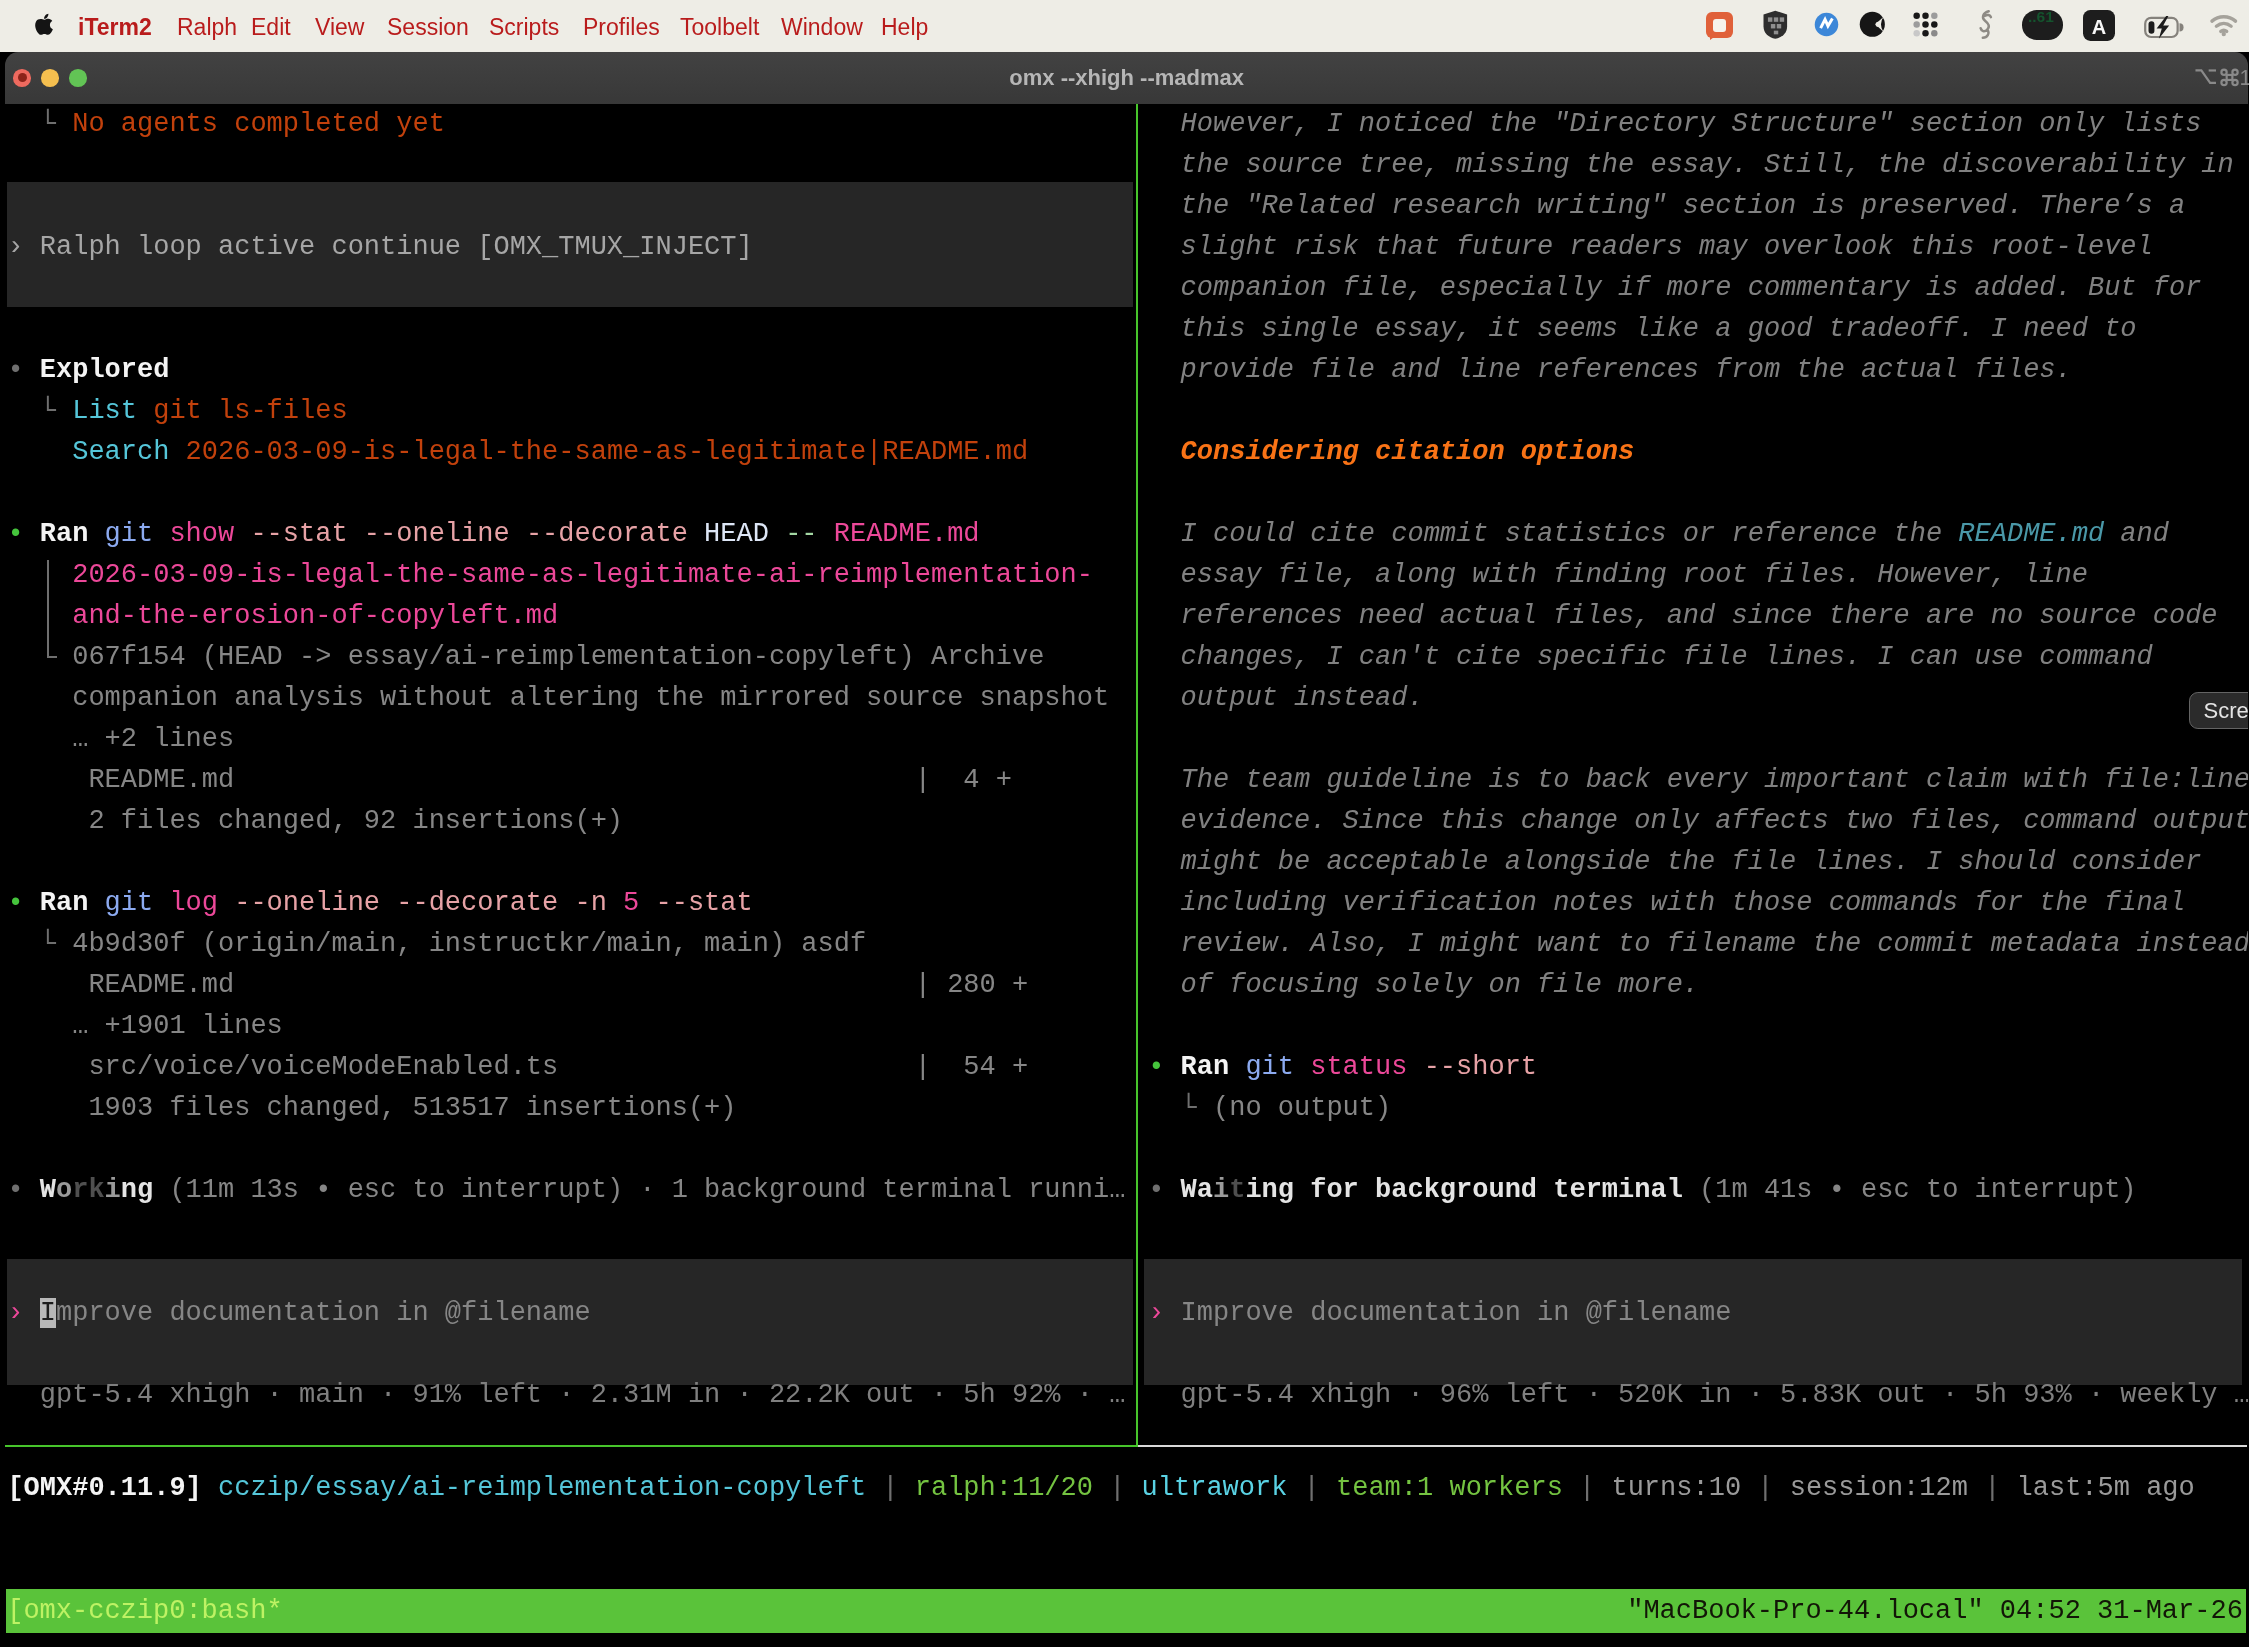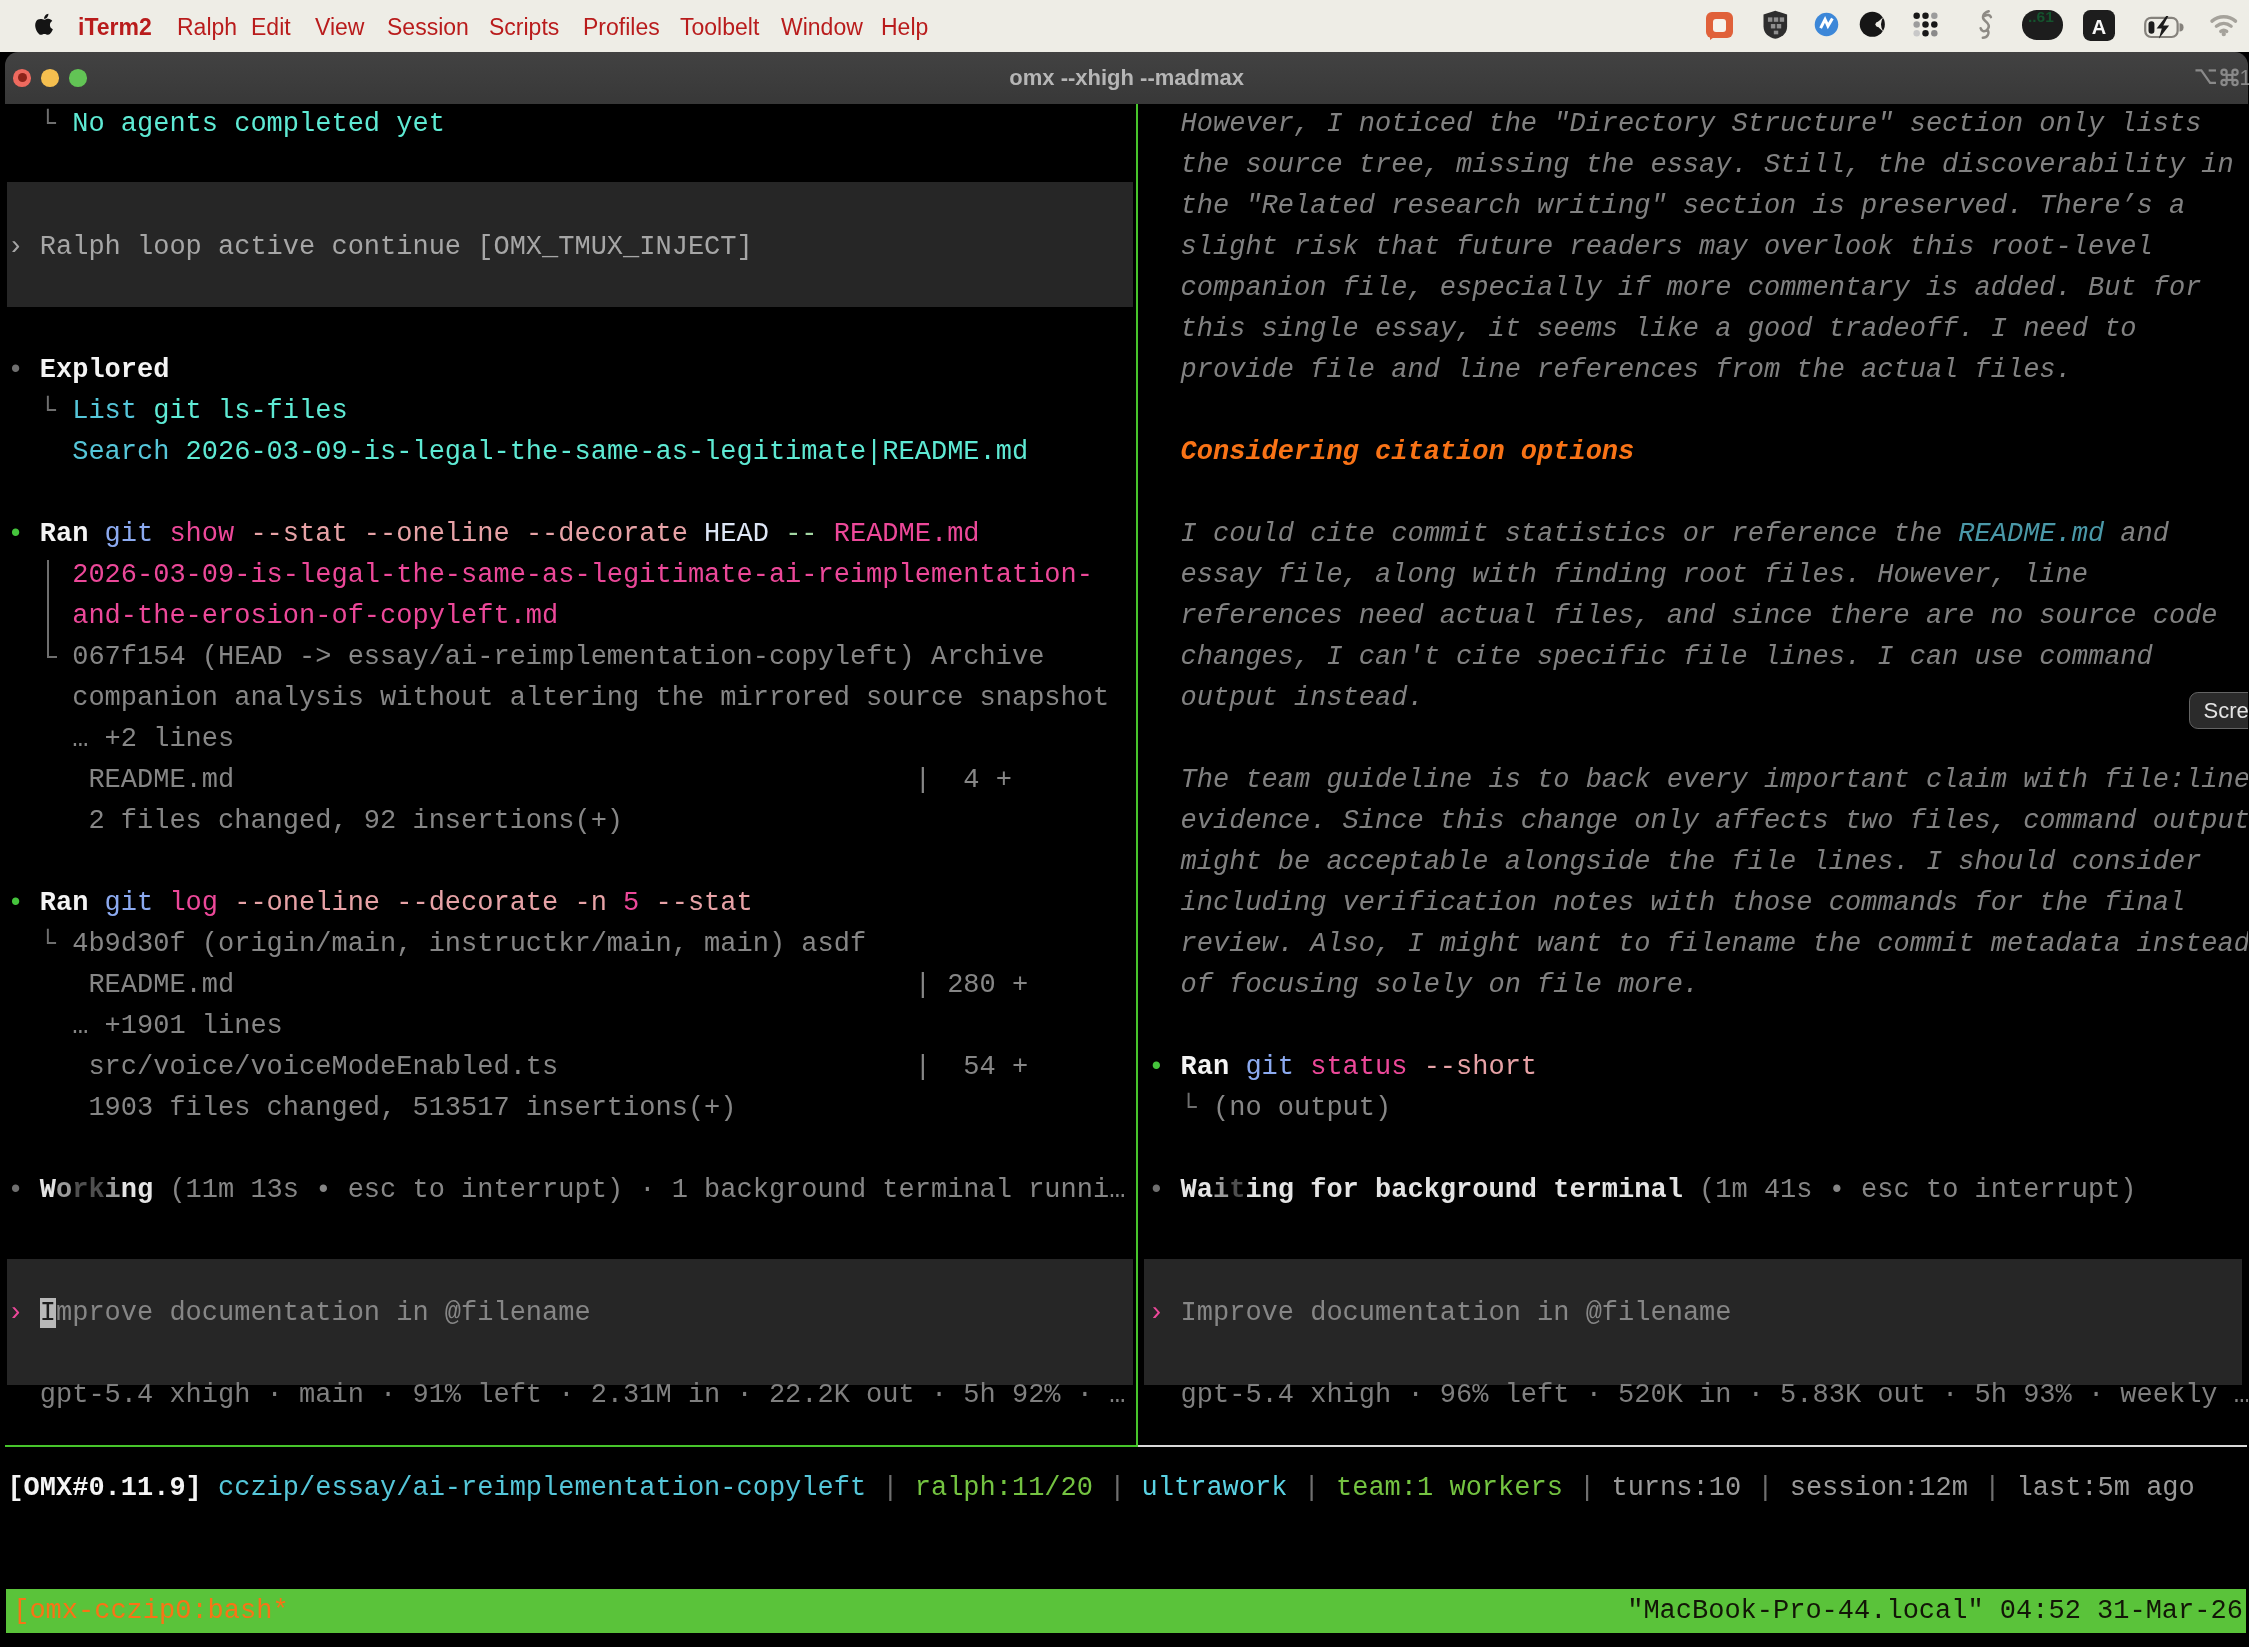--- a/index.html
+++ b/index.html
@@ -8,21 +8,21 @@
 .apl{position:absolute;left:33px;top:12.5px}
 .ic{position:absolute}
 .win{position:absolute;left:5.2px;top:52px;width:2243px;height:1596px;background:#000;border-radius:13.3px 13.3px 10.3px 10.3px}
 .tbar{position:absolute;left:0;top:0;width:100%;height:52px;background:#3a3a3a;border-radius:13.3px 13.3px 0 0;border-bottom:0.7px solid #1f1f1f;background:linear-gradient(#424242,#383838)}
 .tl{position:absolute;top:17px;width:17.7px;height:17.7px;border-radius:50%}
 .title{position:absolute;top:12.5px;width:100%;text-align:center;font-weight:700;font-size:22px;color:#b6b6b6}
 .term{position:absolute;left:0;top:52px;width:100%;height:1544px;background:#000;overflow:hidden}
 pre{margin:0;position:absolute;font-family:"Liberation Mono",monospace;font-size:27px;line-height:41px;color:#868686;white-space:pre}
 i{font-style:normal}
 .g{color:#868686} .g2{color:#7f7f7f} .g3{color:#9a9a9a}
-.t{color:#6f6f6f} .lt{color:#5eead4} .w{color:#ec4899}
+.t{color:#6f6f6f} .lt{color:#c2410c} .w{color:#ec4899}
 .bw{color:#f4f4f4;font-weight:700} .hw{color:#dde6f6}
 .cy{color:#55c6d9} .cy2{color:#5ad2e4} .bl{color:#8caaf0}
 .pk{color:#e7a2a6} .pg{color:#a3d7a3} .gb{color:#45c43c}
 .lg{color:#74c341}
 .rl{color:#a6a6a6}
 .s1{color:#e4e4e4;font-weight:700} .s2{color:#9a9a9a;font-weight:700} .s3{color:#4f4f4f;font-weight:700}
 .p,.ph,.pc{font-style:italic}
 .p{color:#818181} .ph{color:#f97316;font-weight:700} .pc{color:#4a98a8}
 .cur{background:#b8b8b8;color:#1c1c1c}
 .box{position:absolute;background:#262626}
@@ -190,17 +190,17 @@
 <i class="t">  └ </i><i class="g">(no output)</i>
 
 <i class="t">• </i><i class="s1">Wa</i><i class="s2">i</i><i class="s3">t</i><i class="s1">ing for background terminal</i><i class="g"> (1m 41s • esc to interrupt)</i>
 
 
 <i class="w">› </i><i class="g">Improve documentation in @filename</i>
 
 <i class="g2">  gpt-5.4 xhigh · 96% left · 520K in · 5.83K out · 5h 93% · weekly …</i></pre>
 <pre style="left:2.2px;top:1364px"><i class="bw">[OMX#0.11.9]</i> <i class="cy">cczip/essay/ai-reimplementation-copyleft</i><i class="t"> | </i><i class="lg">ralph:11/20</i><i class="t"> | </i><i class="cy2">ultrawork</i><i class="t"> | </i><i class="lg">team:1 workers</i><i class="t"> | </i><i class="g3">turns:10</i><i class="t"> | </i><i class="g3">session:12m</i><i class="t"> | </i><i class="g3">last:5m ago</i></pre>
 <div style="position:absolute;left:0.7px;top:1485px;width:2240px;height:44px;background:#5ac33a"></div>
-<pre style="left:8px;top:1485px;line-height:44px;color:#f97316">[omx-cczip0:bash*</pre>
+<pre style="left:2px;top:1485px;line-height:44px;color:#bef264">[omx-cczip0:bash*</pre>
 <pre style="left:1622px;top:1485px;line-height:44px;color:#121607">"MacBook-Pro-44.local" 04:52 31-Mar-26</pre>
 <div style="position:absolute;left:2184px;top:588px;width:81px;height:37px;background:#2b2b2b;border:1.5px solid #646464;border-radius:8.9px;color:#e4e4e4;font-size:22px;line-height:35px;padding-left:13.3px;box-sizing:border-box">Scre</div>
 </div>
 </div>
 
 </body></html>

